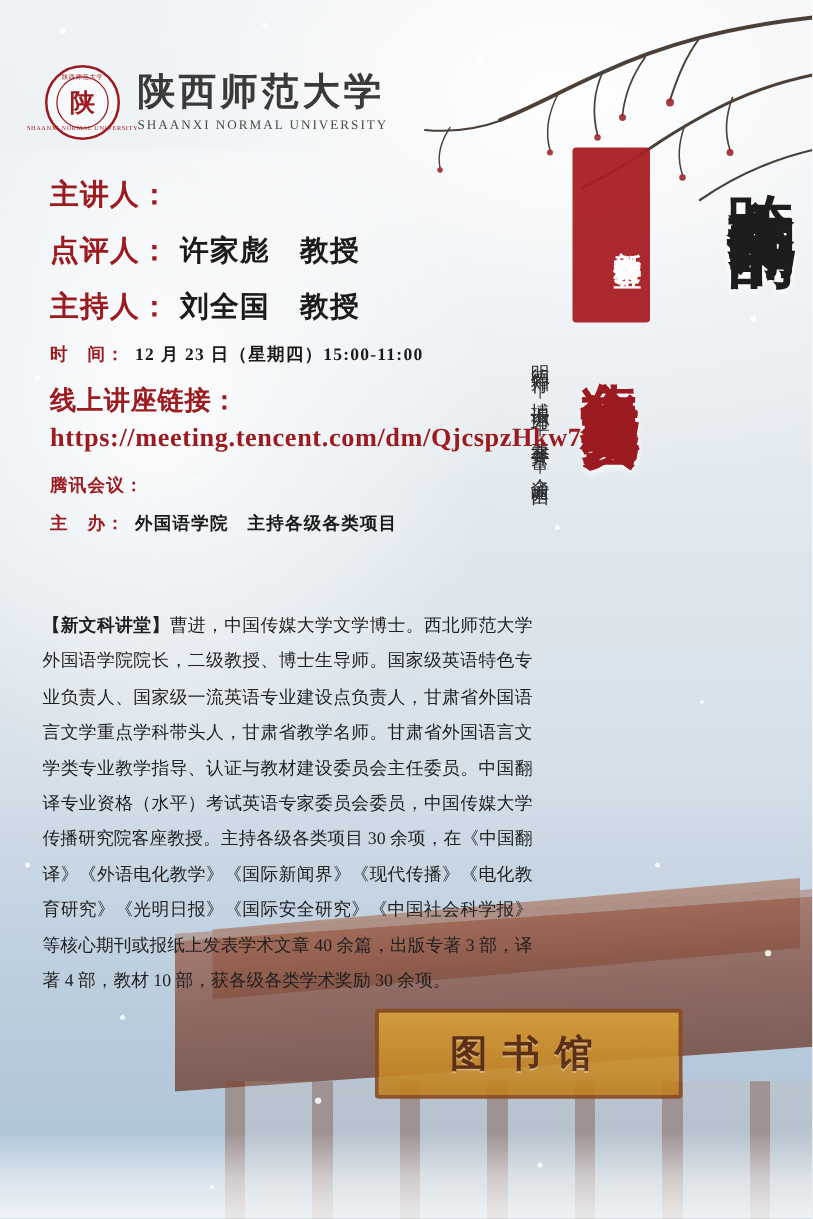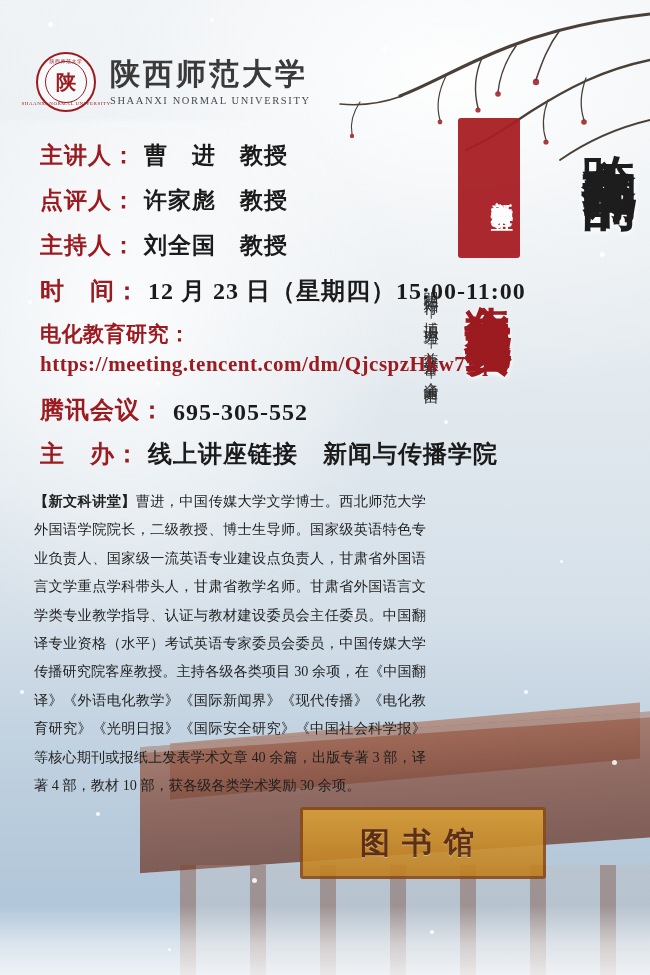--- a/index.html
+++ b/index.html
@@ -249,21 +249,21 @@
   }
   .info-label {
     color: #9b1b20;
     white-space: nowrap;
     margin-right: 8px;
   }
   .info-value {
     color: #1b1b1b;
     white-space: nowrap;
   }
-  .info-row.small { font-size: 24px; margin-bottom: 12px; }
+  .info-row.small { font-size: 14px; margin-bottom: 12px; }
   .info-row.wrap { display: block; }
   .link-line {
     color: #9b1b20;
     font-size: 21px;
     font-weight: bold;
     line-height: 1.45;
     letter-spacing: .5px;
   }
 
   
@@ -361,50 +361,48 @@
   <div class="vtitle">跨文化翻译中的</div>
   <div class="vsubtitle">文化语境意识塑造与文化安全</div>
   <div class="vmotto">明德知行｜博识穷理｜兼容并蓄｜会通中西</div>
 
   <div class="stamp">新文科讲堂</div>
 
   <div class="info">
 
     <div class="info-row">
       <span class="info-label">主讲人：</span>
-      <span class="info-value">曹　进　教授</span>
     </div>
 
     <div class="info-row">
       <span class="info-label">点评人：</span>
       <span class="info-value">许家彪　教授</span>
     </div>
 
     <div class="info-row">
       <span class="info-label">主持人：</span>
       <span class="info-value">刘全国　教授</span>
     </div>
 
     <div class="info-row small">
       <span class="info-label">时　间：</span>
       <span class="info-value">12 月 23 日（星期四）15:00-11:00</span>
     </div>
 
     <div class="info-row wrap">
-      <span class="link-line">电化教育研究：</span><span class="link-line">https://meeting.tencent.com/dm/QjcspzHkw72q#</span>
+      <span class="link-line">线上讲座链接：</span><span class="link-line">https://meeting.tencent.com/dm/QjcspzHkw72q#</span>
     </div>
 
     <div class="info-row small" style="margin-top:12px;">
       <span class="info-label">腾讯会议：</span>
-      <span class="info-value">695-305-552</span>
     </div>
 
     <div class="info-row small">
       <span class="info-label">主　办：</span>
-      <span class="info-value">线上讲座链接　新闻与传播学院</span>
+      <span class="info-value">外国语学院　主持各级各类项目</span>
     </div>
 
   </div>
 
   <div class="bio">
     <span class="lead">【新文科讲堂】</span><span>曹进，中国传媒大学文学博士。西北师范大学外国语学院院长，二级教授、博士生导师。国家级英语特色专业负责人、国家级一流英语专业建设点负责人，甘肃省外国语言文学重点学科带头人，甘肃省教学名师。甘肃省外国语言文学类专业教学指导、认证与教材建设委员会主任委员。中国翻译专业资格（水平）考试英语专家委员会委员，中国传媒大学传播研究院客座教授。主持各级各类项目 30 余项，在《中国翻译》《外语电化教学》《国际新闻界》《现代传播》《电化教育研究》《光明日报》《国际安全研究》《中国社会科学报》等核心期刊或报纸上发表学术文章 40 余篇，出版专著 3 部，译著 4 部，教材 10 部，获各级各类学术奖励 30 余项。</span>
   </div>
 
 </div>
 

